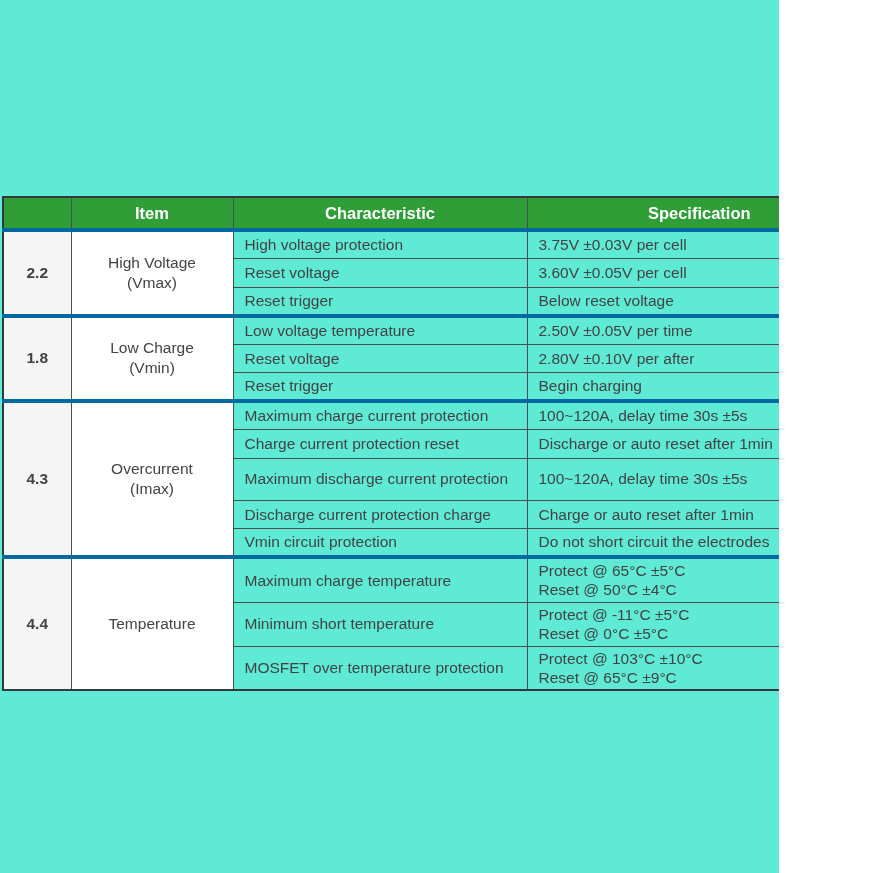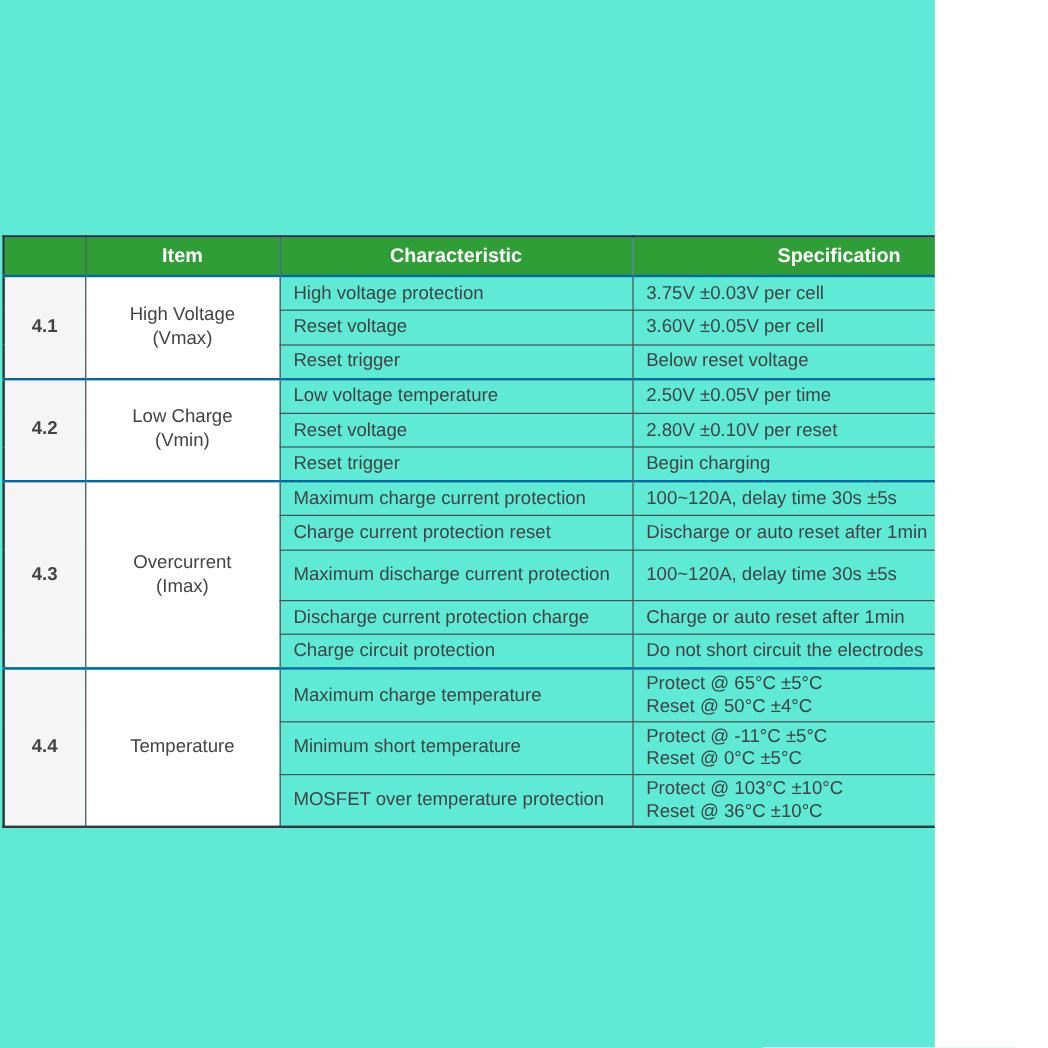--- a/index.html
+++ b/index.html
@@ -36,21 +36,21 @@
   thead th {
     background: #2f9e36;
     color: #ffffff;
     font-weight: bold;
     font-size: 16.5px;
     text-align: center;
     border-bottom: 2px solid #34383c;
   }
   tr.h1 { height: 28.5px; }
   tr.h2 { height: 42px; }
-  tr.group-start td { border-top: 2px solid #0369a1; margin-left: 24px; }
+  tr.group-start td { border-top: 4px solid #0369a1; margin-left: 24px; }
   td.num {
     background: #f5f5f6;
     font-weight: bold;
     text-align: center;
   }
   td.item {
     background: #ffffff;
     text-align: center;
     line-height: 1.28;
   }
@@ -79,49 +79,49 @@
       <tr>
         <th></th>
         <th>Item</th>
         <th>Characteristic</th>
         <th>Specification</th>
       </tr>
     </thead>
     <tbody>
 
       <tr class="h1 group-start">
-        <td class="num" rowspan="3">4.1</td>
+        <td class="num" rowspan="3">2.2</td>
         <td class="item" rowspan="3">
           <div>High Voltage</div>
           <div>(Vmax)</div>
         </td>
         <td class="char">High voltage protection</td>
         <td class="spec-cell">3.75V ±0.03V per cell</td>
       </tr>
       <tr class="h1">
         <td class="char">Reset voltage</td>
         <td class="spec-cell">3.60V ±0.05V per cell</td>
       </tr>
       <tr class="h1">
         <td class="char">Reset trigger</td>
         <td class="spec-cell">Below reset voltage</td>
       </tr>
 
       <tr class="h1 group-start">
-        <td class="num" rowspan="3">4.2</td>
+        <td class="num" rowspan="3">1.8</td>
         <td class="item" rowspan="3">
           <div>Low Charge</div>
           <div>(Vmin)</div>
         </td>
         <td class="char">Low voltage temperature</td>
         <td class="spec-cell">2.50V ±0.05V per time</td>
       </tr>
       <tr class="h1">
         <td class="char">Reset voltage</td>
-        <td class="spec-cell">2.80V ±0.10V per reset</td>
+        <td class="spec-cell">2.80V ±0.10V per after</td>
       </tr>
       <tr class="h1">
         <td class="char">Reset trigger</td>
         <td class="spec-cell">Begin charging</td>
       </tr>
 
       <tr class="h1 group-start">
         <td class="num" rowspan="5">4.3</td>
         <td class="item" rowspan="5">
           <div>Overcurrent</div>
@@ -136,21 +136,21 @@
       </tr>
       <tr class="h2">
         <td class="char">Maximum discharge current protection</td>
         <td class="spec-cell">100~120A, delay time 30s ±5s</td>
       </tr>
       <tr class="h1">
         <td class="char">Discharge current protection charge</td>
         <td class="spec-cell">Charge or auto reset after 1min</td>
       </tr>
       <tr class="h1">
-        <td class="char">Charge circuit protection</td>
+        <td class="char">Vmin circuit protection</td>
         <td class="spec-cell">Do not short circuit the electrodes</td>
       </tr>
 
       <tr class="h2 group-start">
         <td class="num" rowspan="3">4.4</td>
         <td class="item" rowspan="3">
           <div>Temperature</div>
           <div></div>
         </td>
         <td class="char">Maximum charge temperature</td>
@@ -163,18 +163,18 @@
         <td class="char">Minimum short temperature</td>
         <td class="spec-cell">
           <div>Protect @ -11°C ±5°C</div>
           <div>Reset @ 0°C ±5°C</div>
         </td>
       </tr>
       <tr class="h2">
         <td class="char">MOSFET over temperature protection</td>
         <td class="spec-cell">
           <div>Protect @ 103°C ±10°C</div>
-          <div>Reset @ 36°C ±10°C</div>
+          <div>Reset @ 65°C ±9°C</div>
         </td>
       </tr>
     </tbody>
   </table>
 </div>
 
 </body></html>

